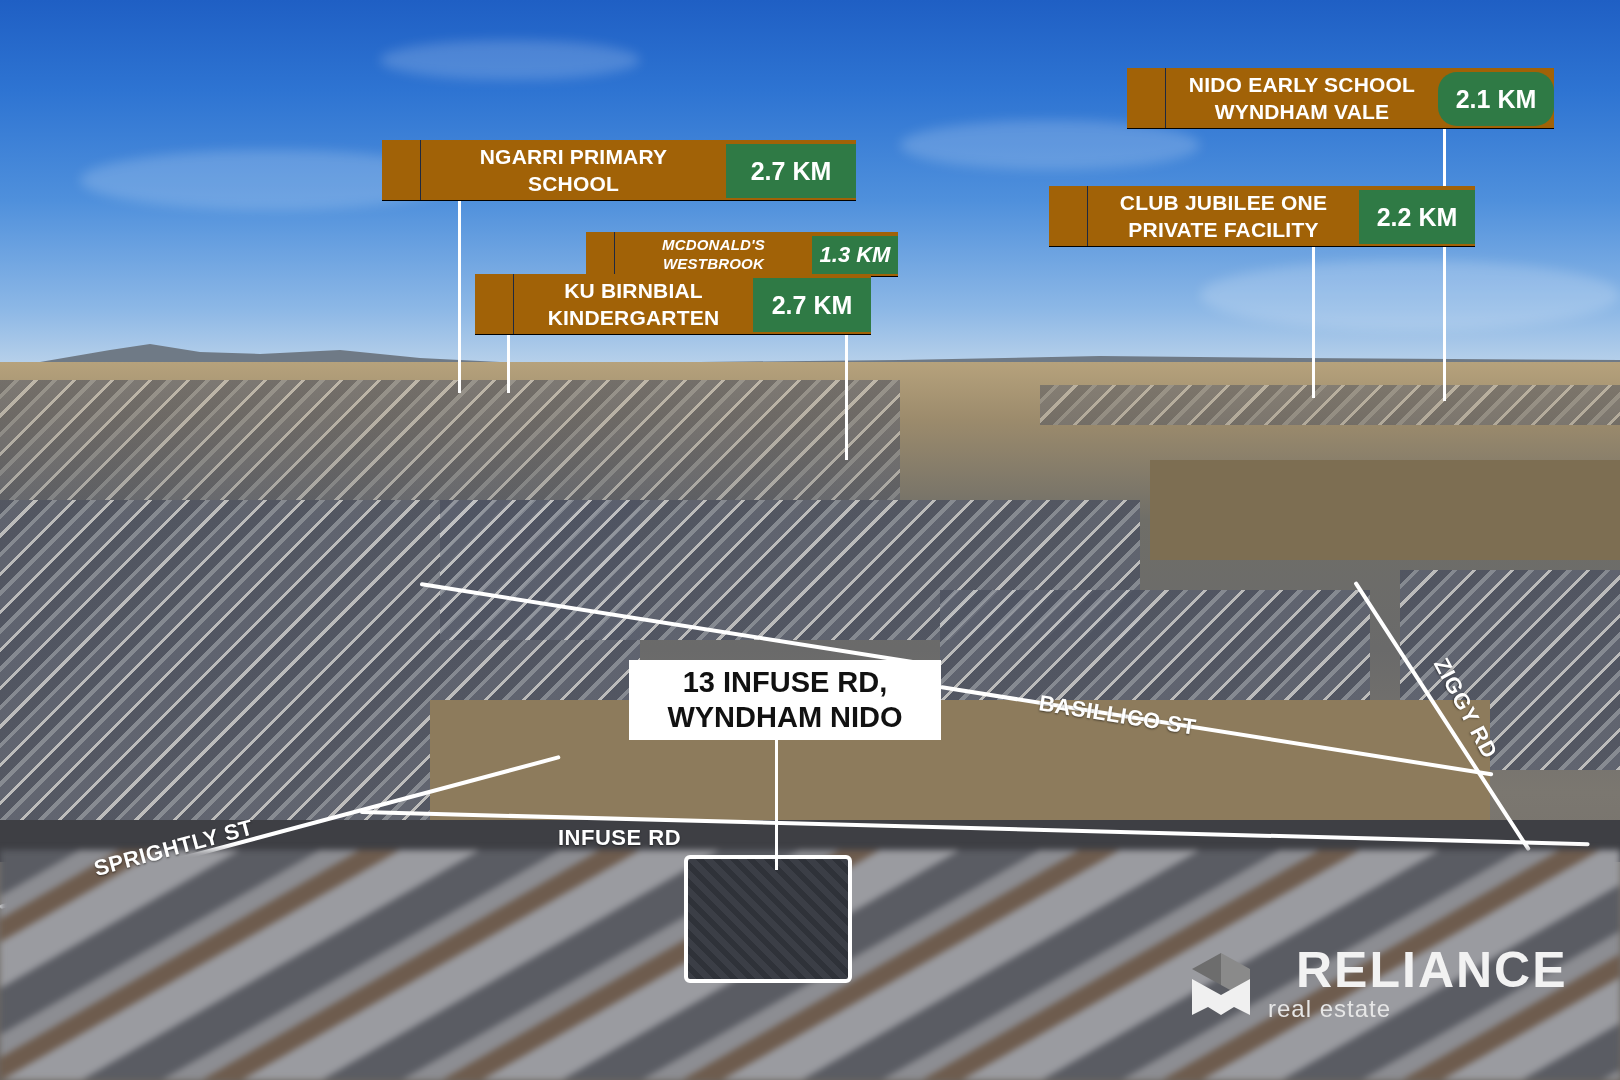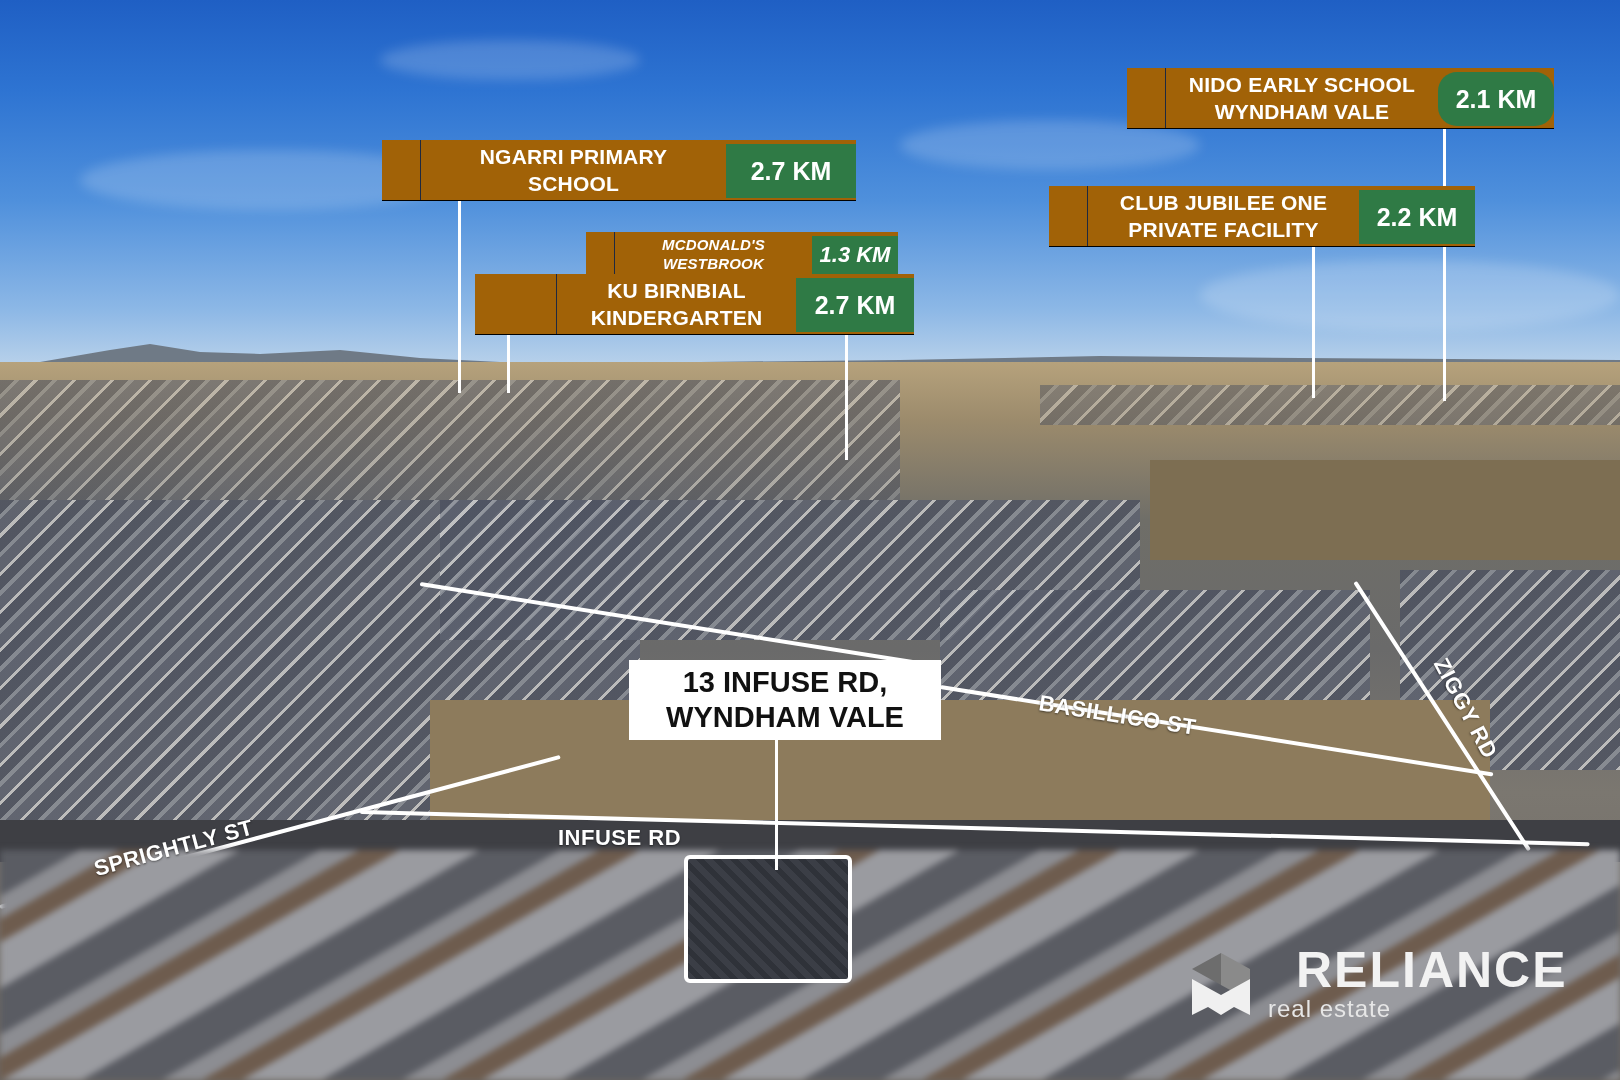--- a/index.html
+++ b/index.html
@@ -76,40 +76,40 @@
 <div class="label" style="left:382px;top:140px;width:474px;">
   <div class="tab"></div>
   <div class="name">NGARRI PRIMARY SCHOOL</div>
   <div class="dist" style="width:130px;">2.7 KM</div>
 </div>
 <div class="label" style="left:586px;top:232px;width:312px;height:44px;font-style:italic;">
   <div class="tab" style="width:28px;"></div>
   <div class="name" style="font-size:15px;padding:0 6px;">MCDONALD'S WESTBROOK</div>
   <div class="dist" style="width:86px;font-size:22px;">1.3 KM</div>
 </div>
-<div class="label" style="left:475px;top:274px;width:396px;padding-left:43px;">
+<div class="label" style="left:475px;top:274px;width:396px;">
   <div class="tab"></div>
   <div class="name" style="width:160px;">KU BIRNBIAL KINDERGARTEN</div>
   <div class="dist" style="width:118px;">2.7 KM</div>
 </div>
 <div class="label" style="left:1127px;top:68px;width:427px;">
   <div class="tab"></div>
   <div class="name" style="width:200px;">NIDO EARLY SCHOOL WYNDHAM VALE</div>
   <div class="dist" style="width:116px;border-radius:19px;">2.1 KM</div>
 </div>
 <div class="label" style="left:1049px;top:186px;width:426px;">
   <div class="tab"></div>
   <div class="name" style="width:200px;">CLUB JUBILEE ONE PRIVATE FACILITY</div>
   <div class="dist" style="width:116px;">2.2 KM</div>
 </div>
 
 <div class="address">
   <div>
     <div>13 INFUSE RD,</div>
-    <div>WYNDHAM VALE</div>
+    <div>WYNDHAM NIDO</div>
   </div>
 </div>
 
 <div class="street" style="left:1037px;top:690px;transform:rotate(9deg);">BASILLICO ST</div>
 <div class="street" style="left:1428px;top:640px;transform:rotate(62deg);">ZIGGY RD</div>
 <div class="street" style="left:98px;top:856px;transform:rotate(-15deg);">SPRIGHTLY ST</div>
 <div class="street" style="left:558px;top:825px;">INFUSE RD</div>
 
 <div class="logo">
   <svg class="mark" viewBox="0 0 62 66">

